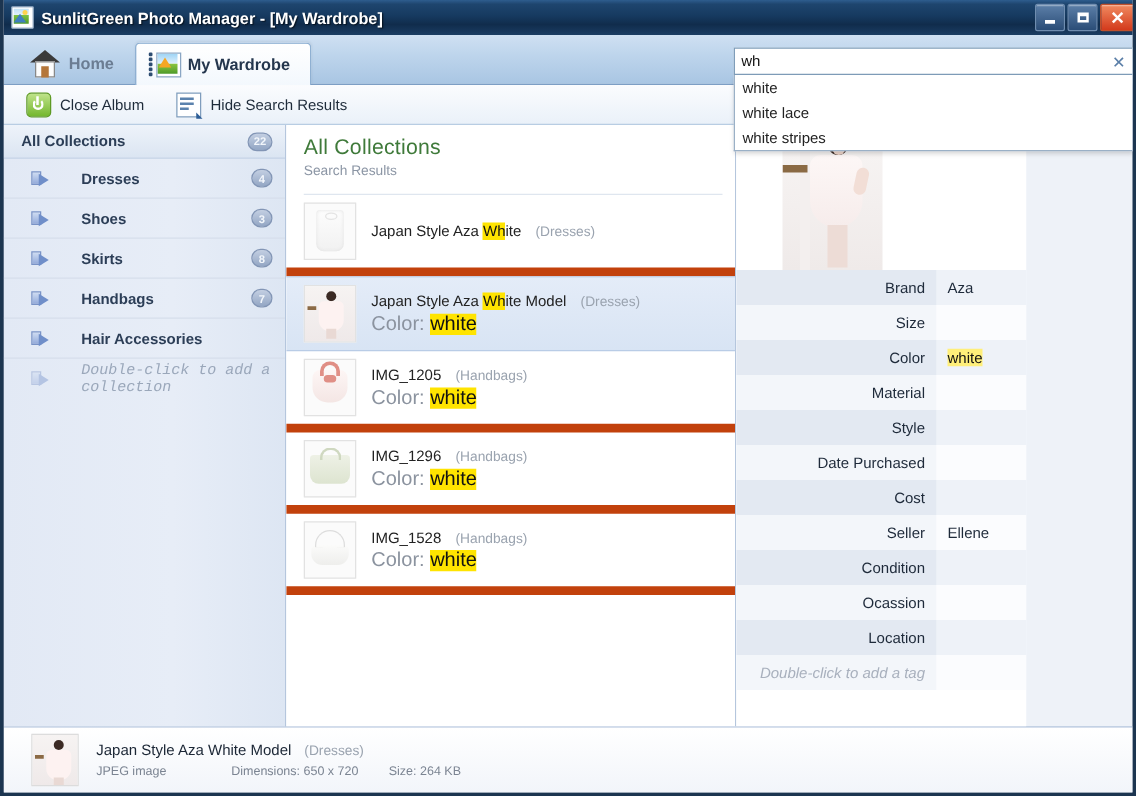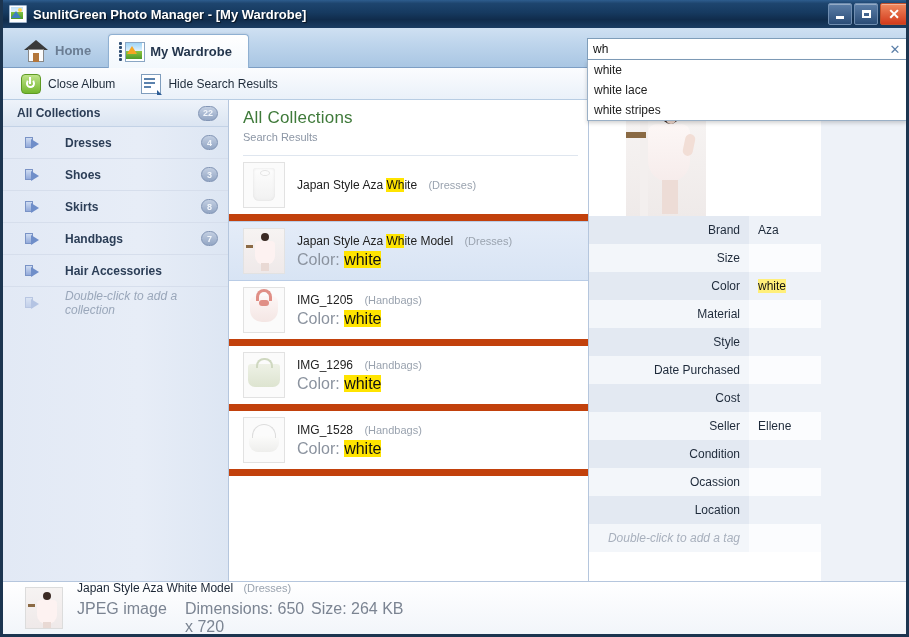--- a/index.html
+++ b/index.html
@@ -147,21 +147,21 @@
   .coll-icon .c1{position:absolute;left:0;top:1px;width:8px;height:11px;background:linear-gradient(#cfdcf2,#93aada);border:1px solid #7a93c6;box-sizing:border-box;}
   .coll-icon .c2{position:absolute;left:6px;top:3px;width:0;height:0;border-top:5px solid transparent;border-bottom:5px solid transparent;border-left:8px solid #6f8ec9;}
   .badge{
     min-width:17px;height:15px;border-radius:8px;
     background:linear-gradient(to bottom,#c3cfe2,#93a6c4);
     color:#f2f6fb;font-size:9px;font-weight:bold;
     display:flex;align-items:center;justify-content:center;
     padding:0 4px;box-sizing:border-box;
     border:1px solid #8295b5;
   }
-  .sb-item.placeholder{color:#9aa7ba;font-style:italic;font-weight:normal;border-bottom:none;}
+  .sb-item.placeholder{color:#9aa7ba;font-style:italic;font-weight:normal;border-bottom:none;font-family:Liberation Mono, monospace;}
   .sb-item.placeholder .coll-icon{opacity:.4;}
 
   
   .results{
     width:360px;flex:0 0 360px;box-sizing:border-box;
     background:#ffffff;border-right:1px solid #b5c6dd;
     padding:0;overflow:hidden;position:relative;
   }
   .res-head{padding:8px 0 4px 14px;}
   .res-title{font-size:17px;color:#3f7a3a;font-weight:normal;letter-spacing:.2px;}
@@ -268,21 +268,21 @@
     border-top:1px solid #b5c6dd;
     display:flex;align-items:center;padding-left:22px;gap:14px;
   }
   .sb-thumb{
     width:36px;height:40px;flex:0 0 36px;border:1px solid #dcdcdc;
     background:#fbfbfb;position:relative;overflow:hidden;
   }
   .st-text{display:flex;flex-direction:column;gap:5px;}
   .st-line1{font-size:12px;color:#1b2635;}
   .st-cat{color:#9aa3af;margin-left:7px;font-size:11px;}
-  .st-line2{display:flex;gap:0;font-size:16px;color:#7b8492;}
+  .st-line2{display:flex;gap:0;font-size:10px;color:#7b8492;}
   .st-line2 span{display:inline-block;}
   .st-f1{width:108px;}
   .st-f2{width:204px;}
   .st-f3{width:126px;}
 </style>
 </head>
 <body>
 
 <div class="window">
 

